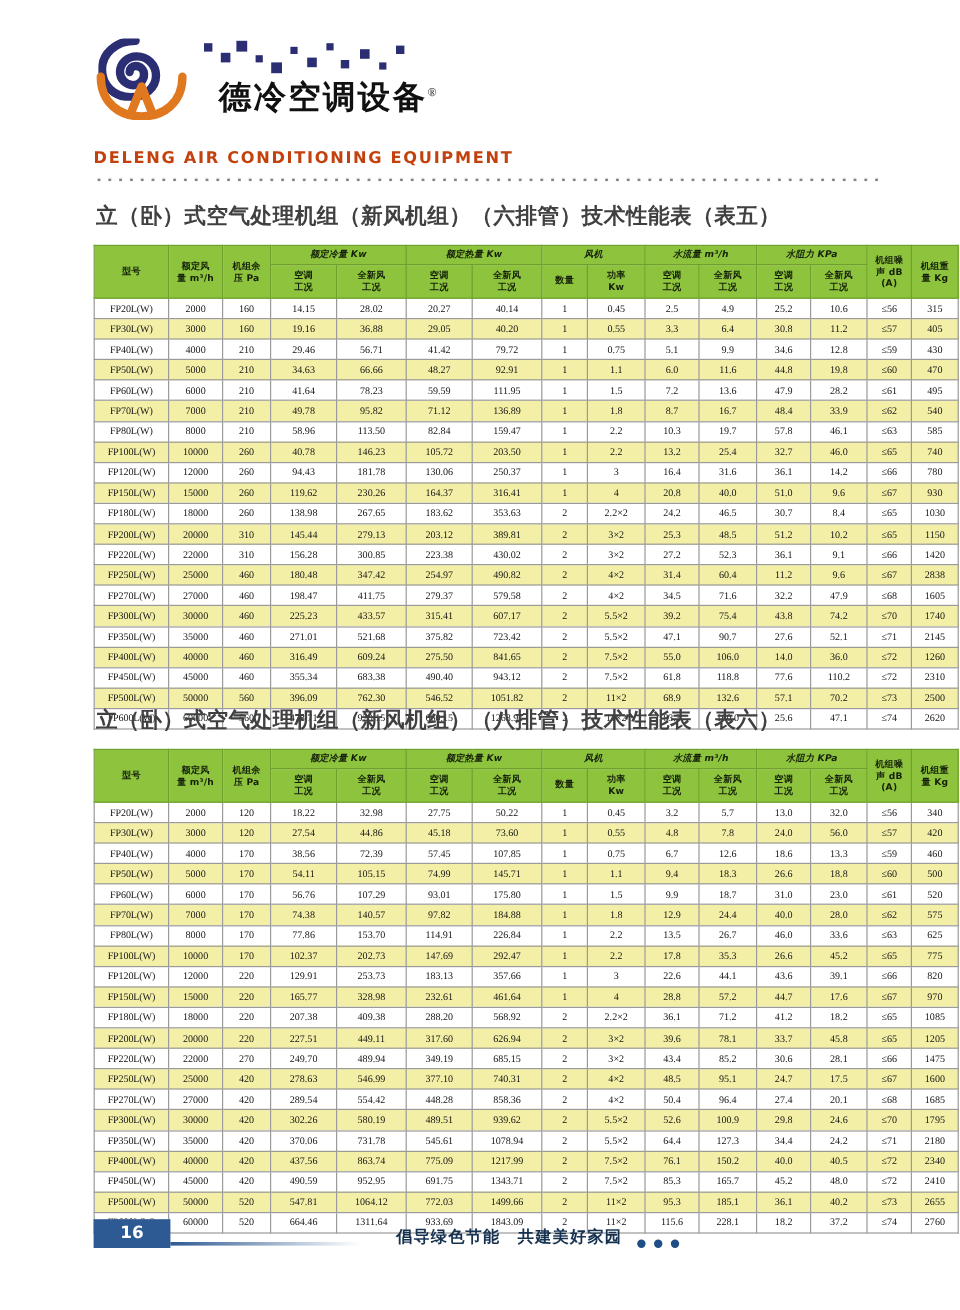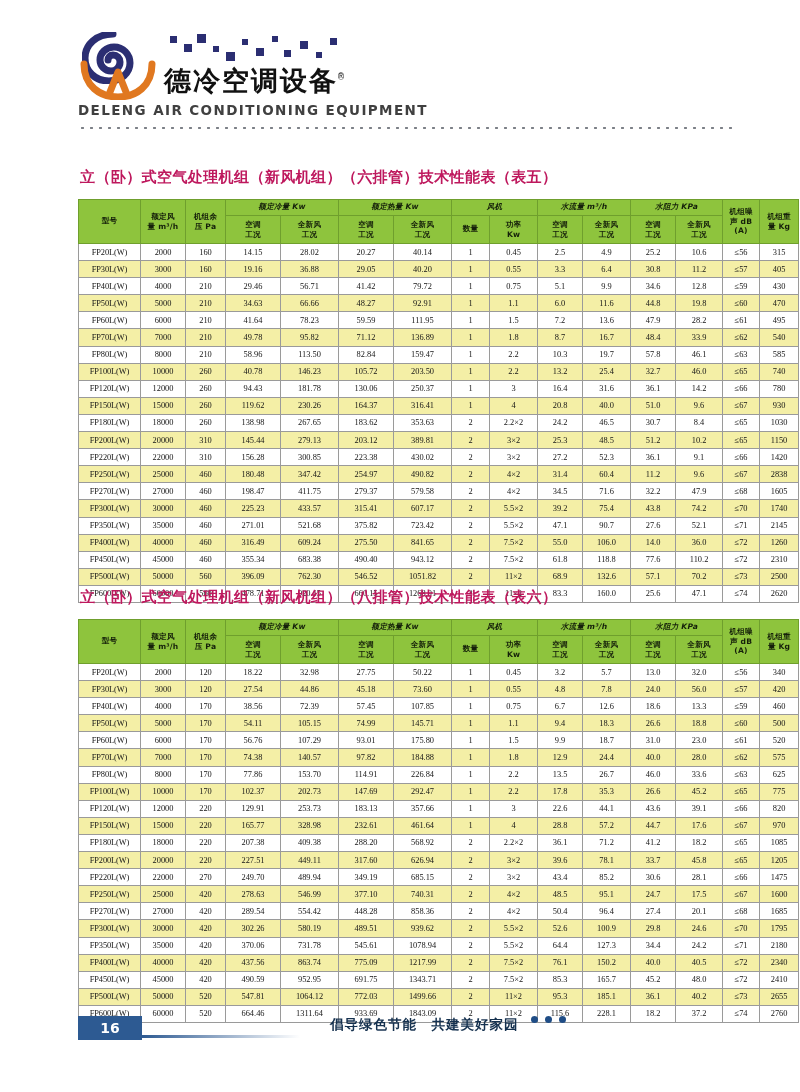--- a/index.html
+++ b/index.html
@@ -63,41 +63,42 @@
     position: relative;
     width: 220px;
     height: 30px;
   }
   .logo-dots i {
     position: absolute;
     display: block;
     background: #2b2e72;
   }
   .logo-cn {
-    font-family: Liberation Mono, monospace;
+    font-family: Liberation Serif, serif;
     font-weight: bold;
     font-size: 27px;
     letter-spacing: 2px;
     color: #111111;
     line-height: 30px;
     margin-top: 1px;
     white-space: nowrap;
+    text-align: center;
   }
   .logo-cn .reg {
     font-size: 10px;
     vertical-align: super;
     font-weight: normal;
   }
   .logo-en {
     font-family: "DejaVu Sans", sans-serif;
     font-weight: bold;
     font-size: 13.5px;
     letter-spacing: 1.4px;
-    color: #404040;
-    margin-top: 0;
+    color: #c2410c;
+    margin-top: 22px;
     white-space: nowrap;
   }
   .dot-rule {
     margin-top: 7px;
     height: 4px;
     width: 660px;
     background-image: radial-gradient(circle, #7b7f86 1.1px, rgba(0,0,0,0) 1.3px);
     background-size: 9px 4px;
     background-repeat: repeat-x;
     background-position: 0 1px;
@@ -108,22 +109,22 @@
     position: absolute;
     left: 78px;
     width: 660px;
   }
   #section-1 { top: 168px; }
   #section-2 { top: 588px; }
 
   .section-title {
     font-family: Liberation Serif, serif;
     font-weight: bold;
-    font-size: 15px;
-    color: #be185d;
+    font-size: 18px;
+    color: #404040;
     letter-spacing: 0.4px;
     margin: 0 0 12px 2px;
     white-space: nowrap;
   }
 
   
   table.spec {
     border-collapse: collapse;
     width: 660px;
     table-layout: fixed;
@@ -189,21 +190,21 @@
   .footer {
     position: absolute;
     left: 78px;
     top: 1016px;
     width: 660px;
     height: 44px;
   }
   .footer-bar {
     position: relative;
     display: flex;
-    align-items: flex-start;
+    align-items: flex-end;
     height: 24px;
   }
   .page-no {
     width: 64px;
     height: 24px;
     background: #2d5a92;
     color: #ffffff;
     font-family: "DejaVu Sans", sans-serif;
     font-weight: bold;
     font-size: 14px;

